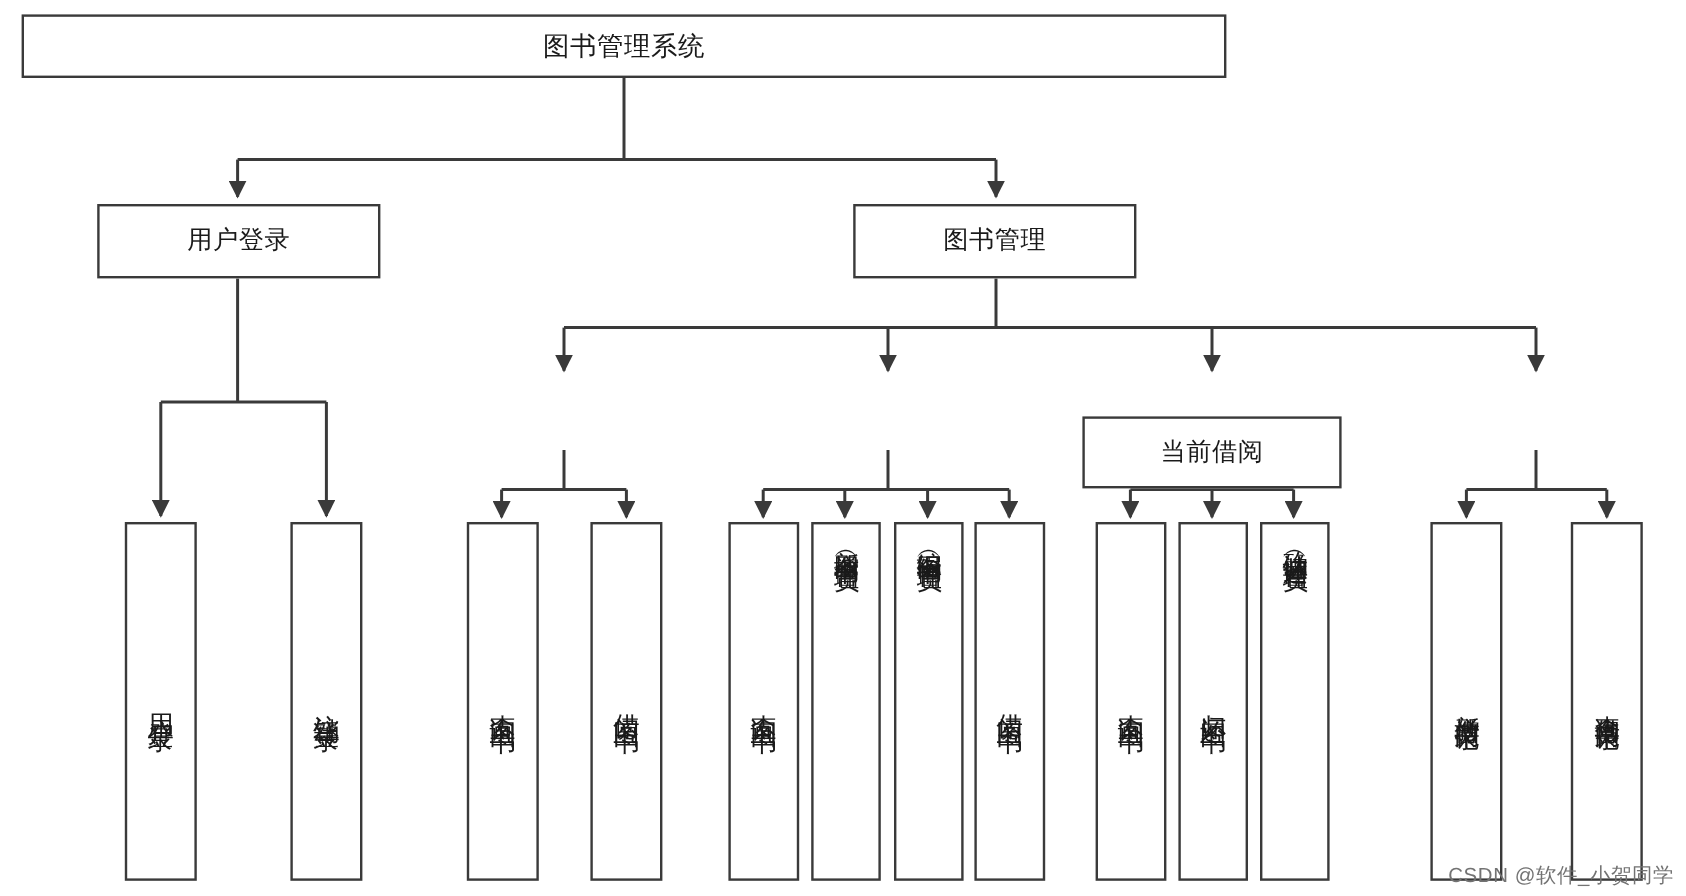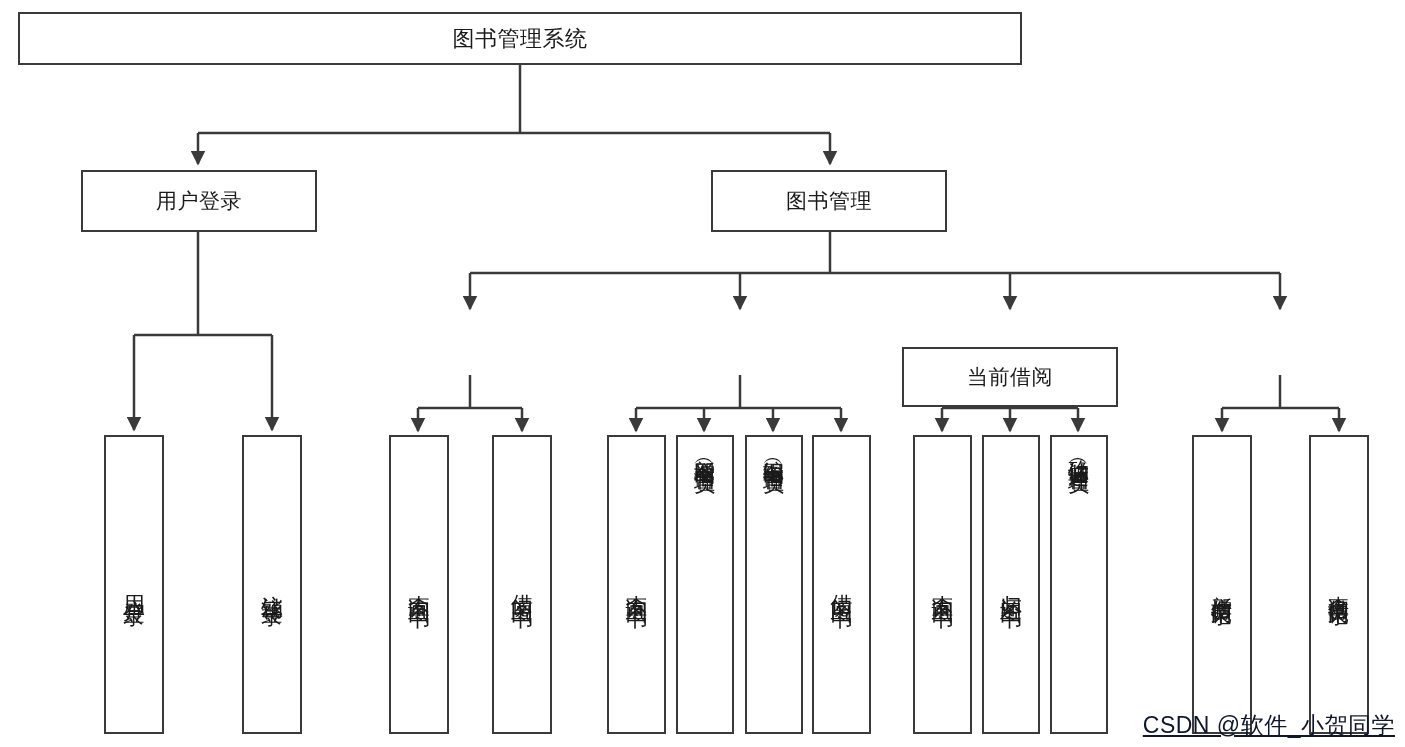--- a/index.html
+++ b/index.html
@@ -68,25 +68,24 @@
     letter-spacing: 2px;
     font-size: 21px;
   }
   .node.v.top .lbl {
     align-self: flex-start;
   }
   #watermark {
     position: absolute;
     right: 10px;
     bottom: 6px;
-    font-size: 23px;
-    color: #0f172a;
+    font-size: 17px;
+    color: #737373;
     letter-spacing: 0.5px;
     white-space: nowrap;
-    text-decoration: underline;
   }
 </style>
 </head>
 <body>
 
 <div id="stage">
 
   <svg id="edges" viewBox="0 0 1405 747" width="1405" height="747" xmlns="http://www.w3.org/2000/svg">
     <defs>
       <marker id="arw" viewBox="0 0 10 10" refX="9" refY="5" markerWidth="6" markerHeight="6" orient="auto-start-reverse">

